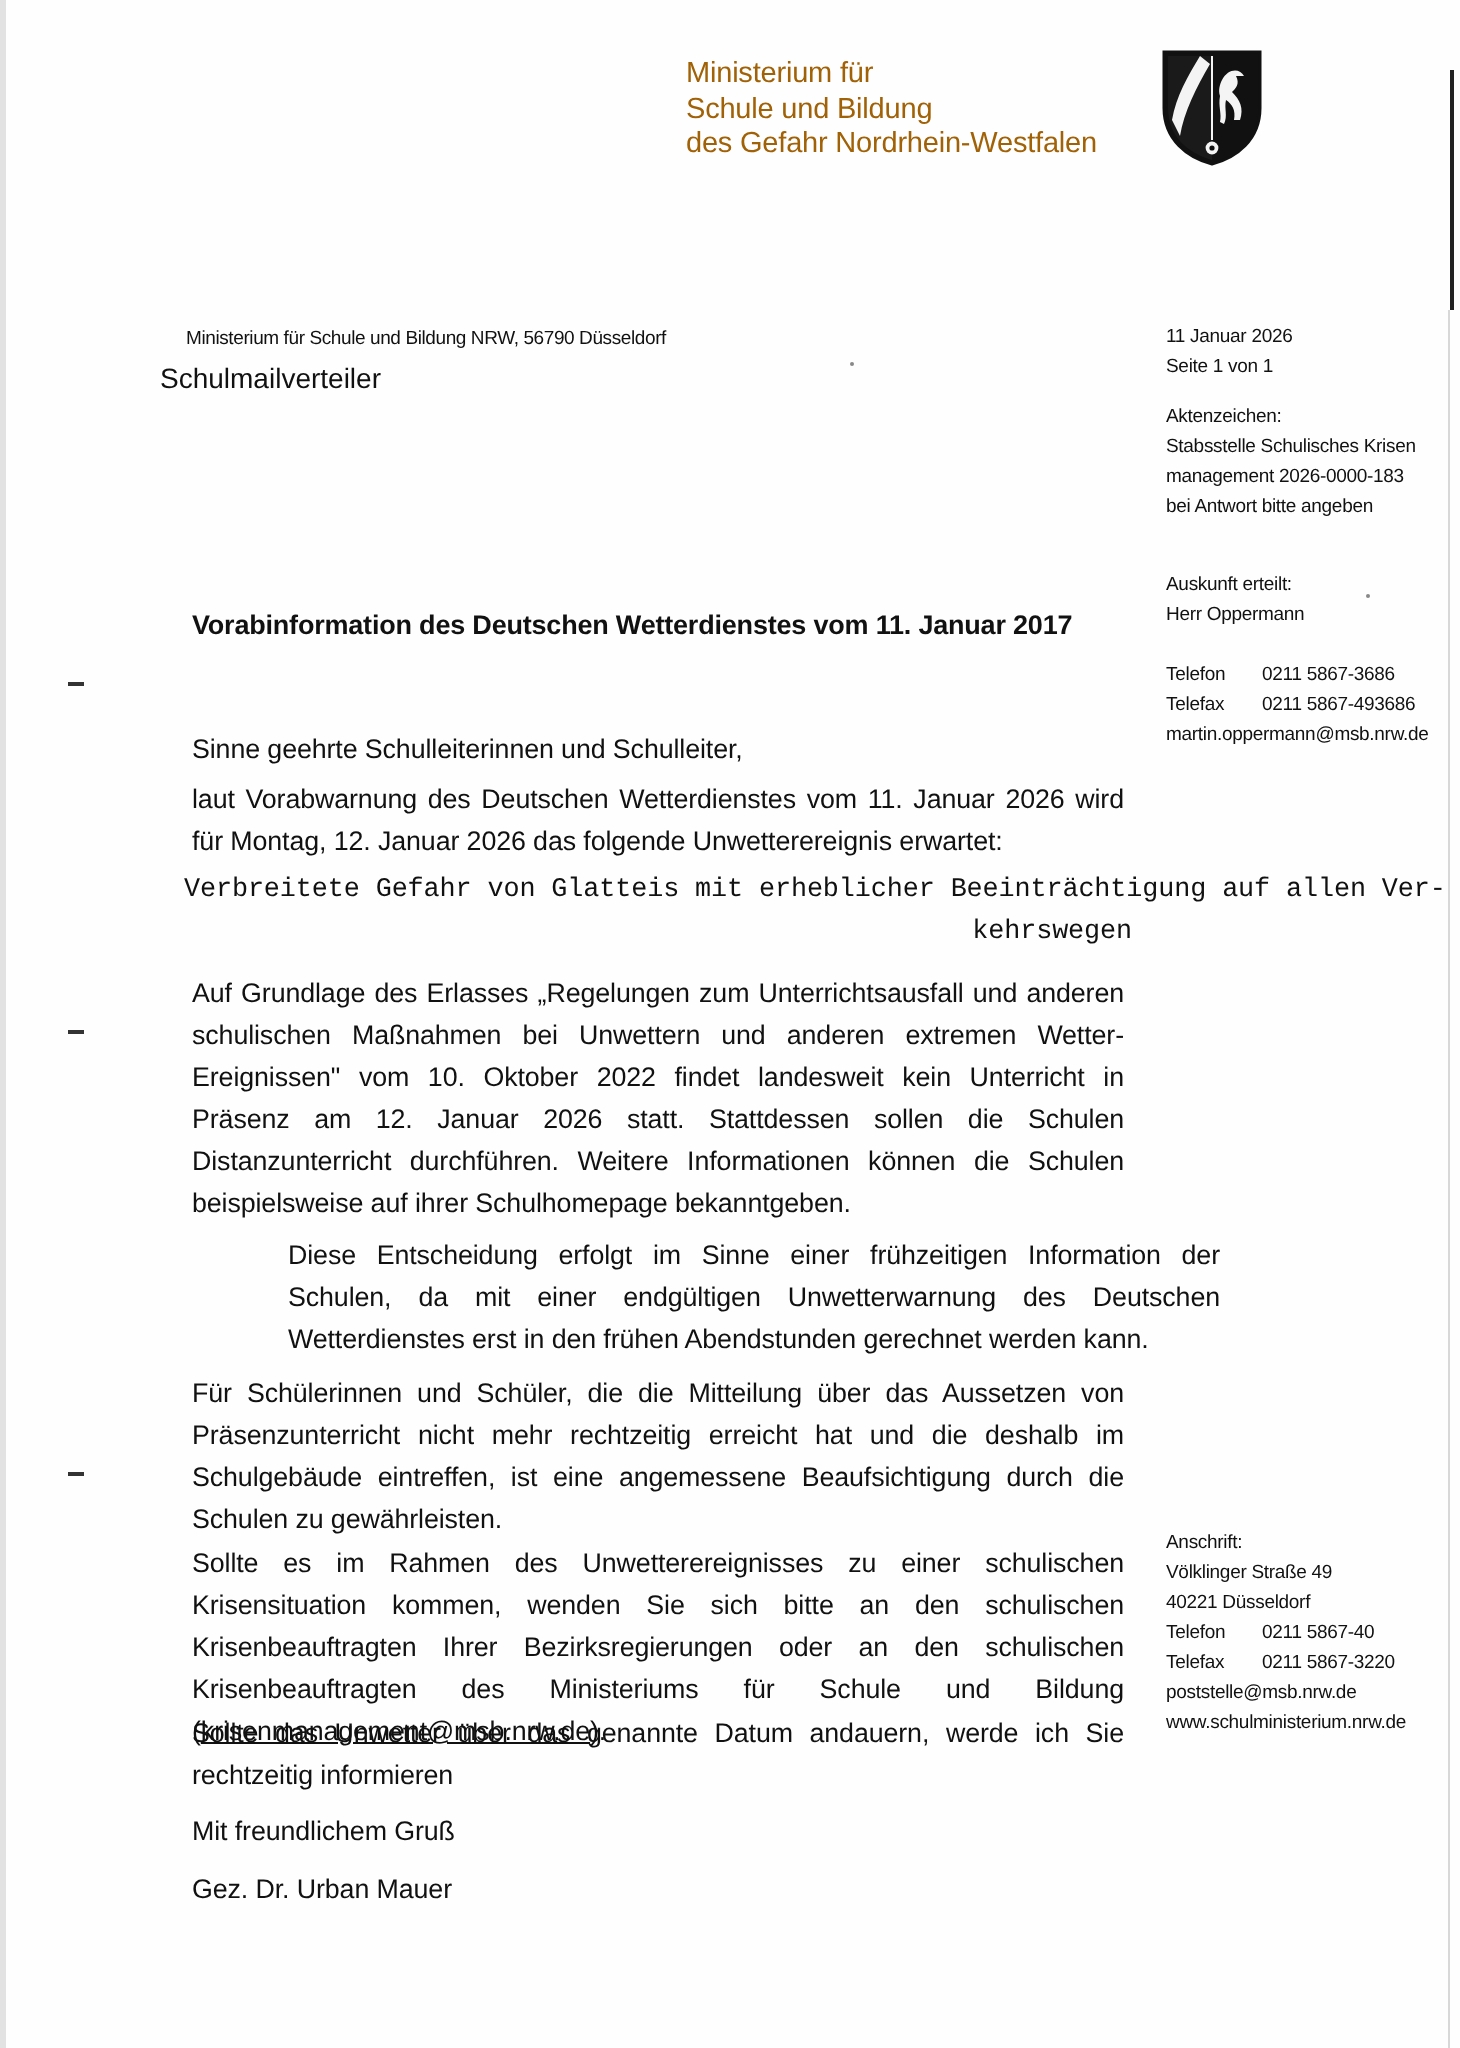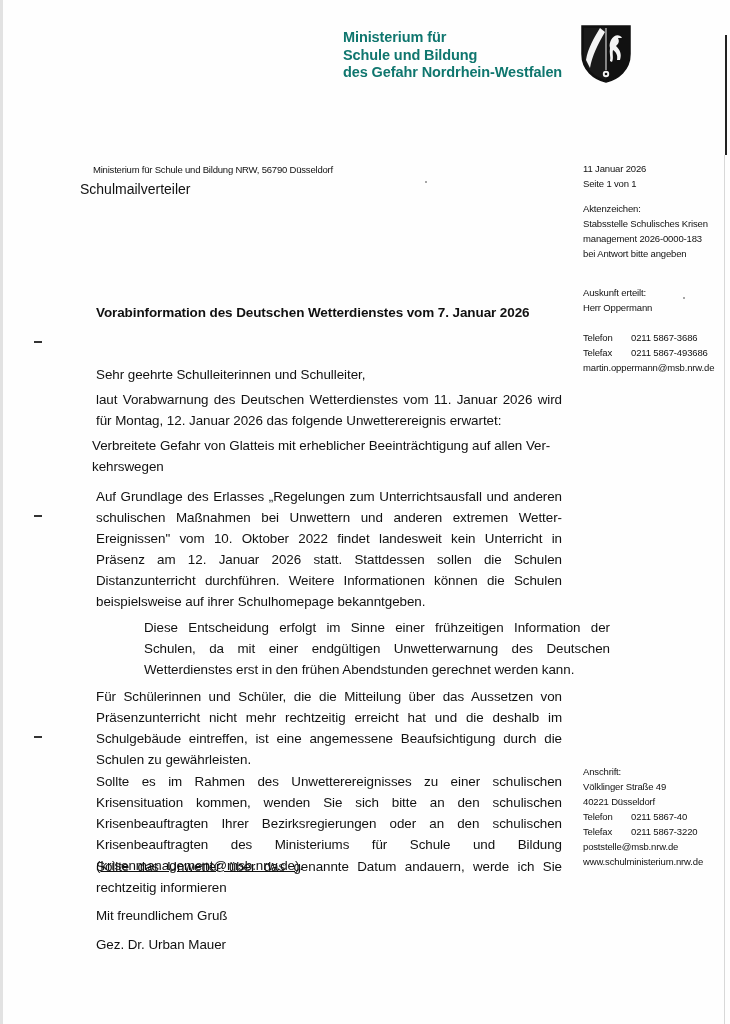--- a/index.html
+++ b/index.html
@@ -39,23 +39,23 @@
     width: 1px; height: 869px;
     background: #d8d8d8;
   }
 
   
   .ministry-name {
     position: absolute;
     left: 343px; top: 29px;
     font-size: 14.5px;
     line-height: 17.5px;
-    font-weight: bold;
+    font-weight: normal;
     letter-spacing: -0.1px;
-    color: #0f766e;
+    color: #a16207;
   }
   .ministry-name div { white-space: nowrap; }
   .crest {
     position: absolute;
     left: 580px; top: 24px;
     width: 52px; height: 60px;
   }
 
   
   .sender-line {
@@ -98,21 +98,21 @@
   
   .body-text {
     position: absolute;
     left: 96px;
     width: 466px;
     font-size: 13.4px;
     line-height: 21px;
     text-align: justify;
     letter-spacing: -0.05px;
   }
-  .body-text.center { text-align: left; }
+  .body-text.center { text-align: right; font-family: Liberation Mono, monospace; }
   .body-text .nowrap { white-space: nowrap; }
   .link { text-decoration: underline; }
 
   .margin-mark {
     position: absolute;
     left: 34px;
     width: 8px; height: 1.5px;
     background: #333;
   }
   .speck {
@@ -184,23 +184,23 @@
     </div>
     <div class="row">
       <span class="lbl">Telefax</span>
       <span>0211  5867-3220</span>
     </div>
     <div>poststelle@msb.nrw.de</div>
     <div>www.schulministerium.nrw.de</div>
   </div>
 
 
-  <div class="subject">Vorabinformation des Deutschen Wetterdienstes vom 7. Januar 2026</div>
-
-  <div class="body-text" style="top:364px;">Sehr geehrte Schulleiterinnen und Schulleiter,</div>
+  <div class="subject">Vorabinformation des Deutschen Wetterdienstes vom 11. Januar 2017</div>
+
+  <div class="body-text" style="top:364px;">Sinne geehrte Schulleiterinnen und Schulleiter,</div>
 
   <div class="body-text" style="top:389px;">laut Vorabwarnung des Deutschen Wetterdienstes vom 11. Januar 2026 wird für Montag, 12. Januar 2026 das folgende Unwetterereignis erwartet:</div>
 
   <div class="body-text center" style="top:435px; left:92px; width:474px;">
     <div class="nowrap">Verbreitete Gefahr von Glatteis mit erheblicher Beeinträchtigung auf allen Ver-</div>
     <div>kehrswegen</div>
   </div>
 
   <div class="body-text" style="top:486px;">Auf Grundlage des Erlasses „Regelungen zum Unterrichtsausfall und anderen schulischen Maßnahmen bei Unwettern und anderen extremen Wetter-Ereignissen" vom 10. Oktober 2022 findet landesweit kein Unterricht in Präsenz am 12. Januar 2026 statt. Stattdessen sollen die Schulen Distanzunterricht durchführen. Weitere Informationen können die Schulen beispielsweise auf ihrer Schulhomepage bekanntgeben.</div>
 

